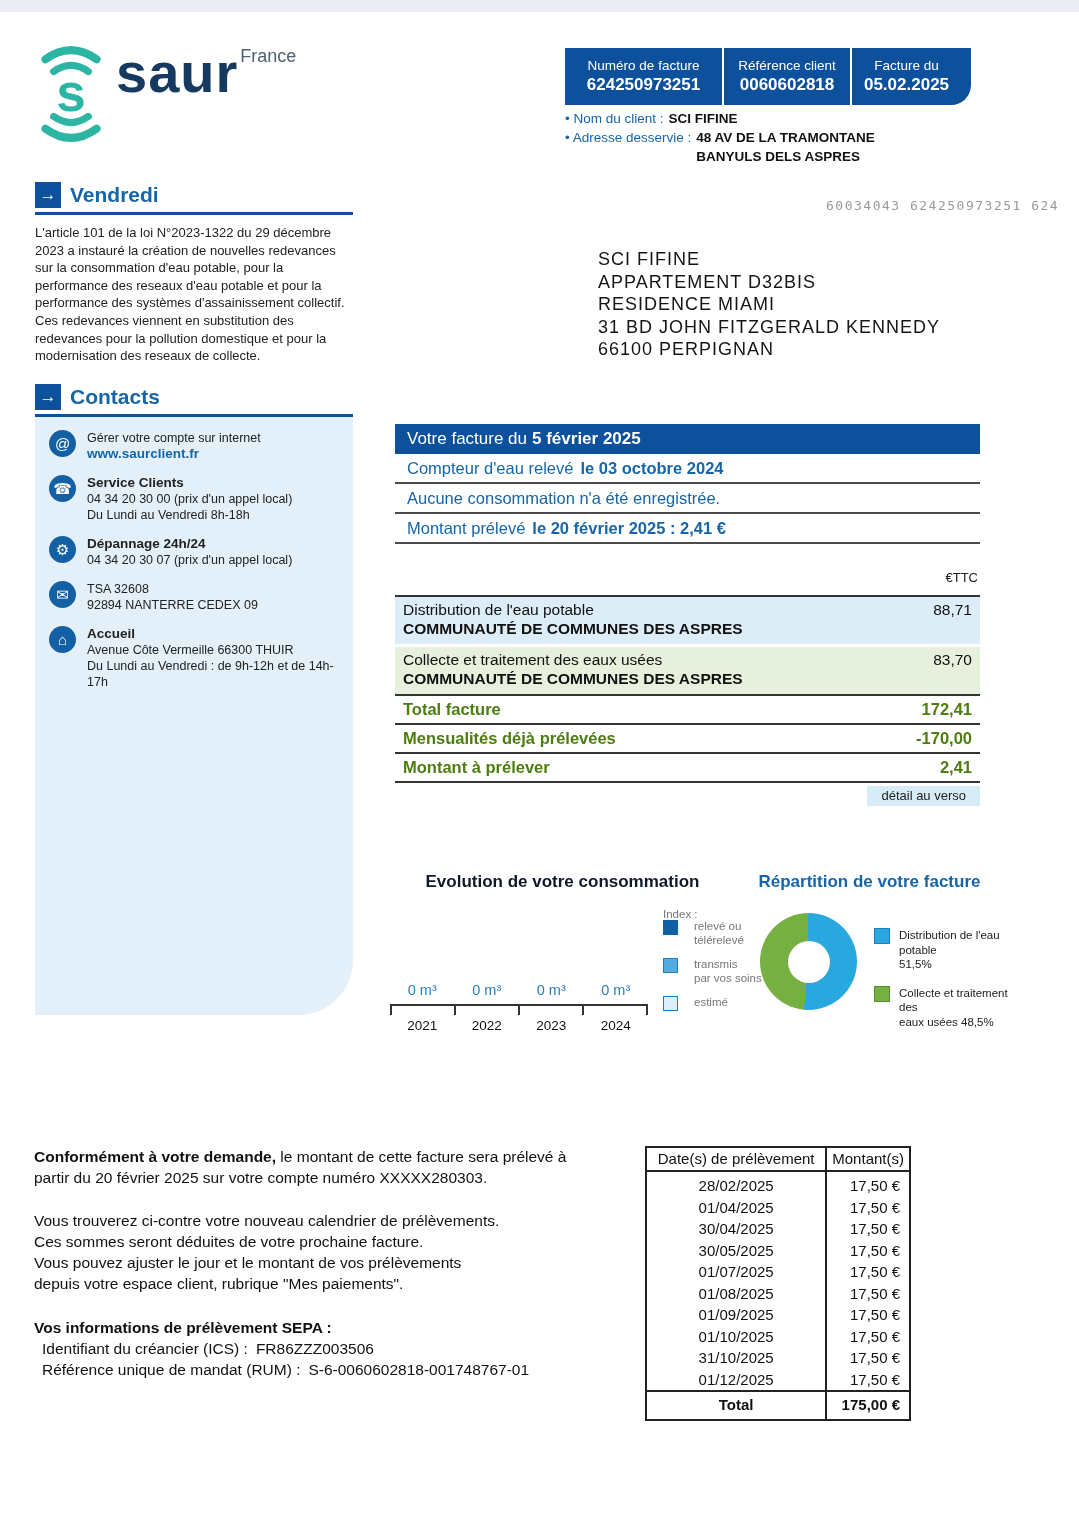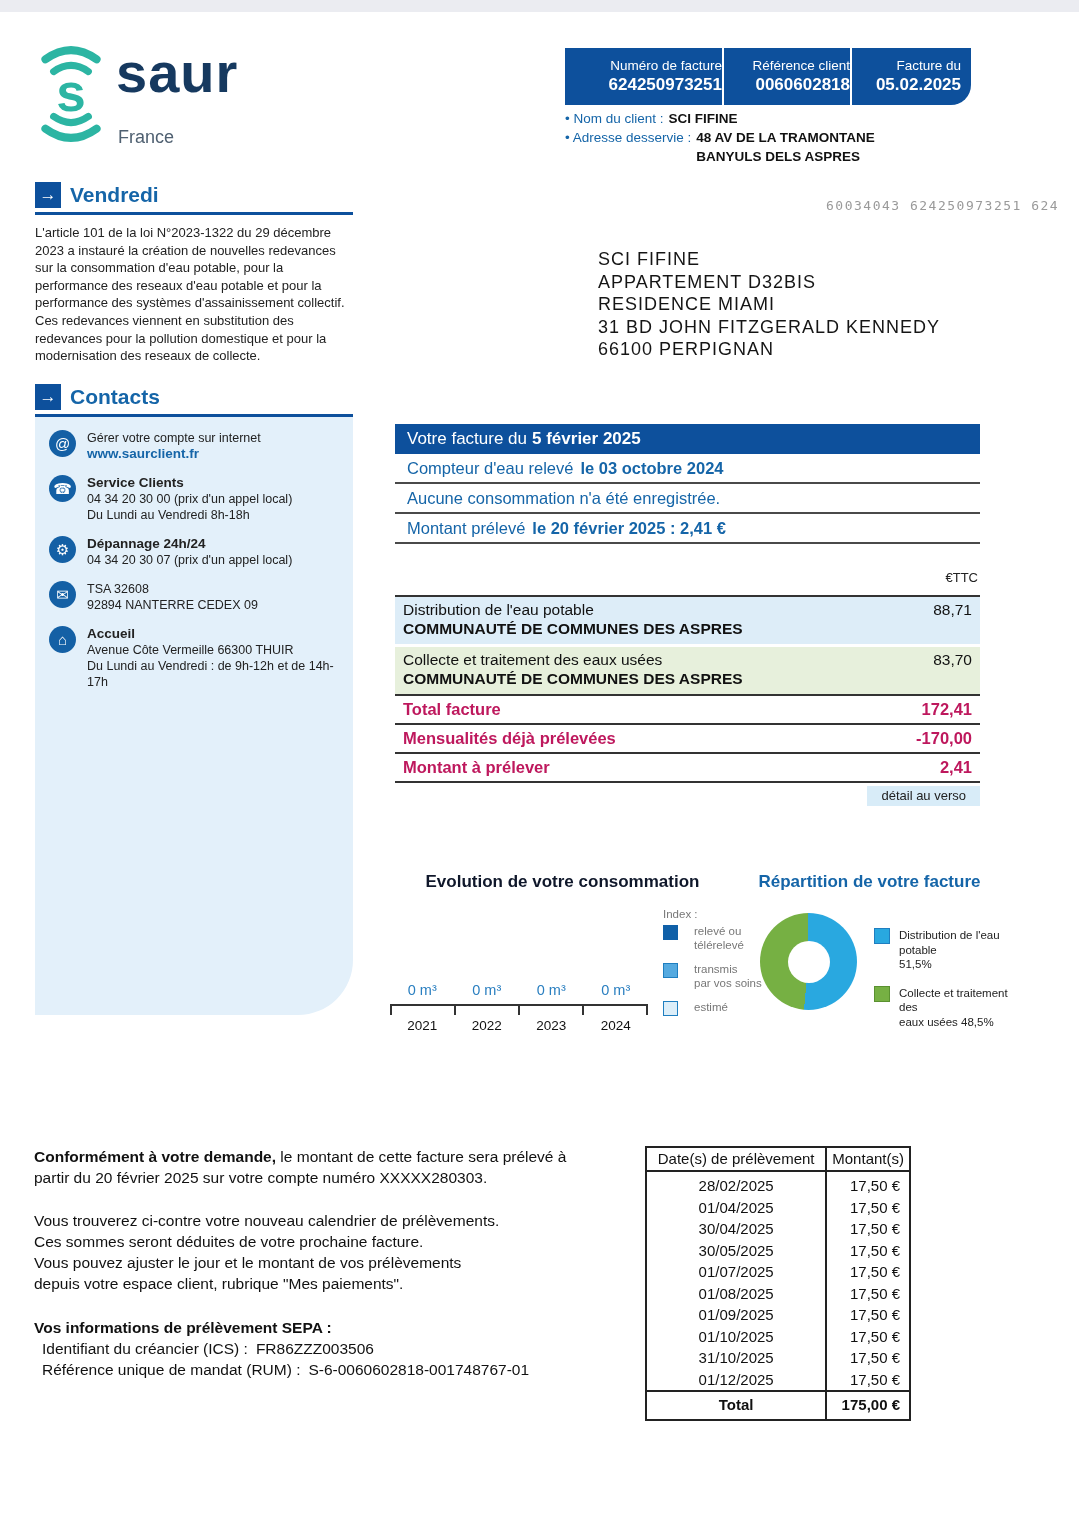--- a/index.html
+++ b/index.html
@@ -2,26 +2,26 @@
 <html><head>
 <meta charset="utf-8">
 <style>
   * { margin:0; padding:0; box-sizing:border-box; }
   body { background:#fff; font-family:"Liberation Sans", sans-serif; }
   .page { position:relative; width:1079px; height:1527px; background:#fff; overflow:hidden; }
   .top-strip { position:absolute; left:0; top:0; width:100%; height:12px; background:#ebecf1; }
 
   
   .logo { position:absolute; left:38px; top:44px; display:flex; align-items:flex-start; gap:12px; }
-  .logo-text-col { display:flex; flex-direction:column;gap:23px; }
+  .logo-text-col { display:flex; flex-direction:row; }
   .logo-word { font-size:56px; font-weight:bold; color:#16395f; letter-spacing:1px; line-height:58px; }
   .logo-region { font-size:18px; color:#4f6071; margin-top:2px; margin-left:2px; }
 
   
-  .header-box { position:absolute; left:565px; top:48px; width:406px; height:57px; background:#0d509c; border-radius:0 0 20px 0; display:flex; color:#fff; text-align:right; }
+  .header-box { position:absolute; left:565px; top:48px; width:406px; height:57px; background:#0d509c; border-radius:0 0 20px 0; display:flex; color:#fff; text-align:center; }
   .hcol { display:flex; flex-direction:column; justify-content:center; gap:2px; }
   .hcol1 { width:157px; } .hcol2 { width:128px; border-left:2px solid #fff; } .hcol3 { width:111px; border-left:2px solid #fff; }
   .hlabel { font-size:13.5px; }
   .hvalue { font-size:17px; font-weight:bold; }
 
   .client-info { position:absolute; left:565px; top:109px; font-size:13.5px; line-height:19px; color:#1565a8; }
   .client-row { display:flex; }
   .c-label { white-space:nowrap; margin-right:5px; }
   .c-value { font-weight:bold; color:#111; }
 
@@ -53,36 +53,36 @@
   .sum-row b { margin-left:2px; }
 
   .charges-wrap { position:absolute; left:395px; top:570px; width:585px; }
   .ttc { text-align:right; font-size:13px; color:#222; padding:0 2px 10px 0; border-bottom:2px solid #333; }
   .charge-row { padding:4px 8px 6px 8px; }
   .charge-row.blue { background:#ddedf8; margin-bottom:3px; }
   .charge-row.green { background:#e7f0dc; }
   .line1 { display:flex; justify-content:space-between; font-size:15.5px; color:#111; }
   .line2 { font-weight:bold; font-size:15.5px; color:#111; margin-top:1px; }
   .totals { border-top:2px solid #333; }
-  .total-row { display:flex; justify-content:space-between; font-weight:bold; font-size:16.5px; color:#be185d; padding:4px 8px; border-bottom:2px solid #333; }
+  .total-row { display:flex; justify-content:space-between; font-weight:bold; font-size:16.5px; color:#4d7c0f; padding:4px 8px; border-bottom:2px solid #333; }
   .verso { text-align:right; margin-top:3px; }
   .verso-chip { display:inline-block; background:#d8ecf8; font-size:13px; color:#222; padding:2px 14px 3px 14px; }
 
   
   .chart1-title { position:absolute; left:395px; top:872px; width:335px; text-align:center; font-size:17px; font-weight:bold; color:#0f172a; }
   .bar-chart { position:absolute; left:390px; top:982px; width:258px; }
   .bar-labels { display:flex; margin-bottom:6px; }
   .bar-labels div { flex:1; text-align:center; color:#2a7fc0; font-size:14.5px; }
   .bar-axis { border-top:2px solid #333; display:flex; }
   .bar-axis .seg { flex:1; height:9px; border-left:2px solid #333; }
   .bar-axis .seg:last-child { border-right:2px solid #333; }
   .bar-years { display:flex; margin-top:3px; }
   .bar-years div { flex:1; text-align:center; font-size:13.5px; color:#111; }
   .bar-legend { position:absolute; left:663px; top:908px; width:100px; font-size:11.5px; color:#777; }
-  .legend-title { margin-bottom:5px; }
+  .legend-title { }
   .bl-item { display:flex; gap:16px; margin-bottom:11px; align-items:flex-start; }
   .swatch { width:15px; height:15px; flex-shrink:0; }
   .sw-dark { background:#1060a8; }
   .sw-mid { background:#55aae0; border:1.5px solid #1f7ec0; }
   .sw-light { background:#dceef9; border:1.5px solid #1f7ec0; }
   .bl-label { white-space:pre-line; line-height:13.5px; }
 
   .chart2-title { position:absolute; left:742px; top:872px; width:255px; text-align:center; font-size:17px; font-weight:bold; color:#1565a8; }
   .donut { position:absolute; left:760px; top:913px; width:97px; height:97px; border-radius:50%; }
   .donut::after { content:""; position:absolute; left:50%; top:50%; width:42px; height:42px; margin:-21px 0 0 -21px; background:#fff; border-radius:50%; }

